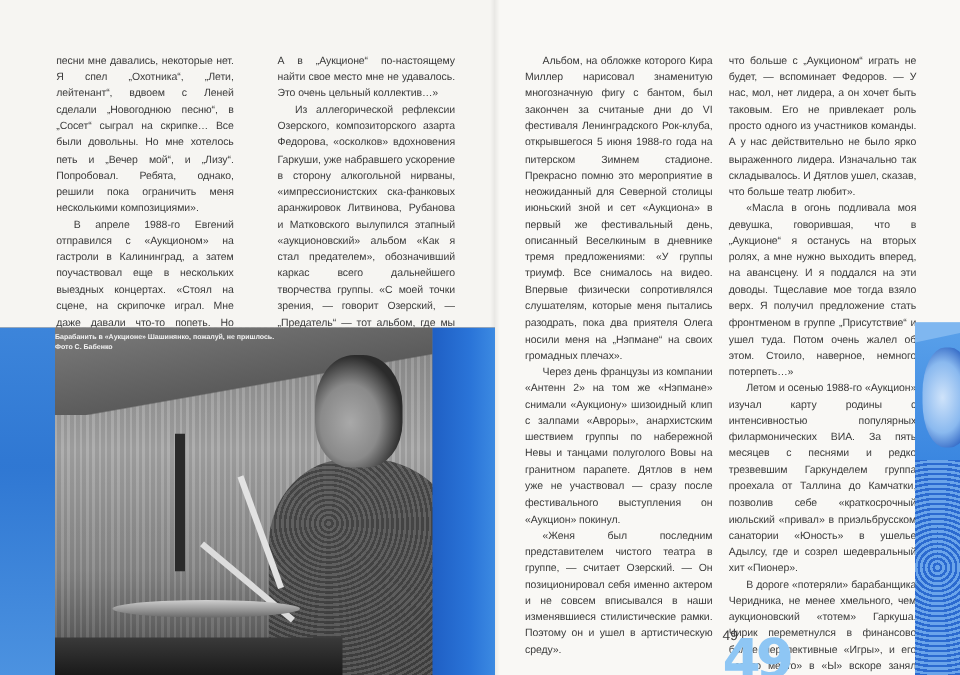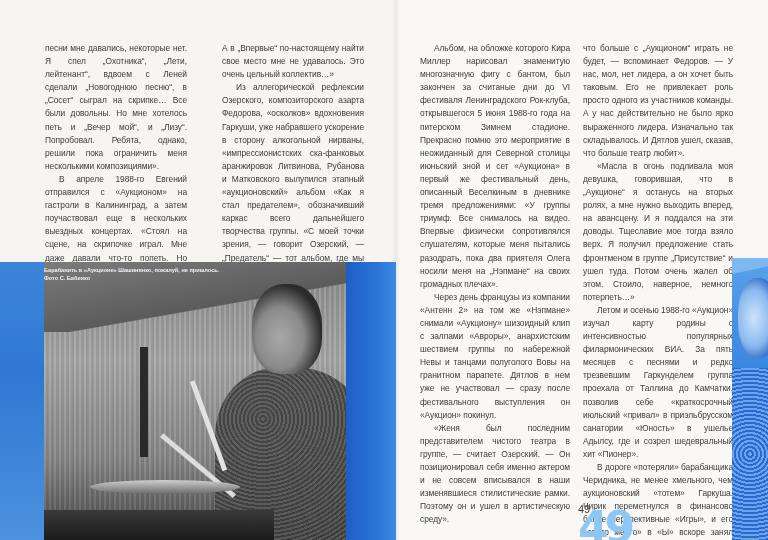--- a/index.html
+++ b/index.html
@@ -115,21 +115,21 @@
 <div class="page-left"></div>
 <div class="page-right"></div>
 <div class="gutter"></div>
 
 <div class="col col1">
   <p>песни мне давались, некоторые нет. Я спел „Охотника“, „Лети, лейтенант“, вдвоем с Леней сделали „Новогоднюю песню“, в „Сосет“ сыграл на скрипке… Все были довольны. Но мне хотелось петь и „Вечер мой“, и „Лизу“. Попробовал. Ребята, однако, решили пока ограничить меня несколькими композициями».</p>
   <p class="ind">В апреле 1988-го Евгений отправился с «Аукционом» на гастроли в Калининград, а затем поучаствовал еще в нескольких выездных концертах. «Стоял на сцене, на скрипочке играл. Мне даже давали что-то попеть. Но мало. Я-то чувствовал в себе фронтменские амбиции. У меня же еще в ранние студенческие годы был опыт участия в группе. В Харькове я пел в команде „Отражение“, сочинял песни.</p>
 </div>
 
 <div class="col col2">
-  <p>А в „Впервые“ по-настоящему найти свое место мне не удавалось. Это очень цельный коллектив…»</p>
+  <p>А в „Аукционе“ по-настоящему найти свое место мне не удавалось. Это очень цельный коллектив…»</p>
   <p class="ind">Из аллегорической рефлексии Озерского, композиторского азарта Федорова, «осколков» вдохновения Гаркуши, уже набравшего ускорение в сторону алкогольной нирваны, «импрессионистских ска-фанковых аранжировок Литвинова, Рубанова и Матковского вылупился этапный «аукционовский» альбом «Как я стал предателем», обозначивший каркас всего дальнейшего творчества группы. «С моей точки зрения, — говорит Озерский, — „Предатель“ — тот альбом, где мы перешли от песен, идущих, что называется, от головы, к немного метафизическому материалу, к попыткам расшатать установлен-</p>
 </div>
 
 <div class="photo">
   <div class="bw"></div>
   <div class="valance"></div>
   <div class="mic"></div>
   <div class="person-body"></div>
   <div class="person-head"></div>
   <div class="stick1"></div>

